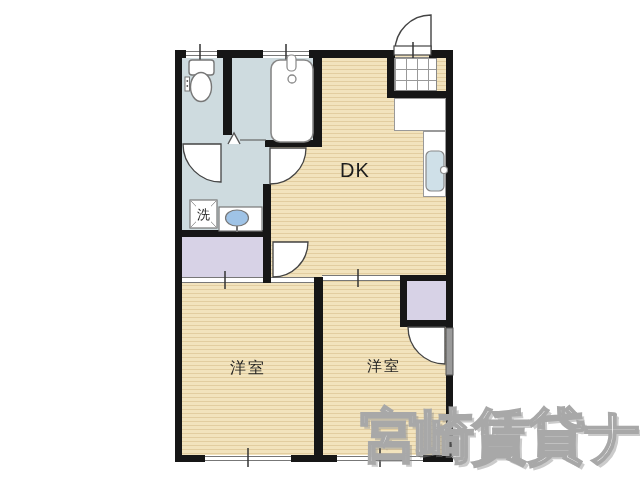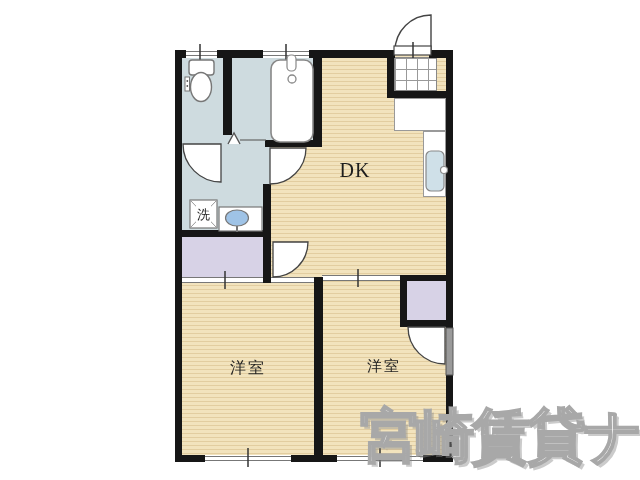--- a/index.html
+++ b/index.html
@@ -1,18 +1,18 @@
 <!DOCTYPE html>
 <html><head>
 <meta charset="utf-8">
 <style>
   html,body{margin:0;padding:0;background:#fff;}
   #stage{position:relative;width:640px;height:480px;background:#fff;overflow:hidden;
          font-family:"Liberation Sans",sans-serif;}
-  .abs{position:absolute;font-family:Liberation Serif, serif;}
+  .abs{position:absolute;}
   
   .wood{background-color:#f2e3bd;
         background-image:repeating-linear-gradient(180deg,rgba(190,155,92,.30) 0px,rgba(190,155,92,.30) 1px,transparent 1px,transparent 4px);}
   .wet{background:#cedbdf;}
   .closet{background:#d7d2e6;}
   .wall{background:#161616;}
   .win{background:linear-gradient(#fff 0 1.5px,#777 1.5px 2.5px,#fff 2.5px 5px,#777 5px 6px,#fff 6px 100%);}
   .partition{background:#fff;border-top:1.5px solid #777;border-bottom:1.5px solid #777;box-sizing:border-box;}
   .tile{background:#fff;border:1px solid #888;box-sizing:border-box;
         background-image:linear-gradient(#999 1px,transparent 1px),linear-gradient(90deg,#999 1px,transparent 1px);

